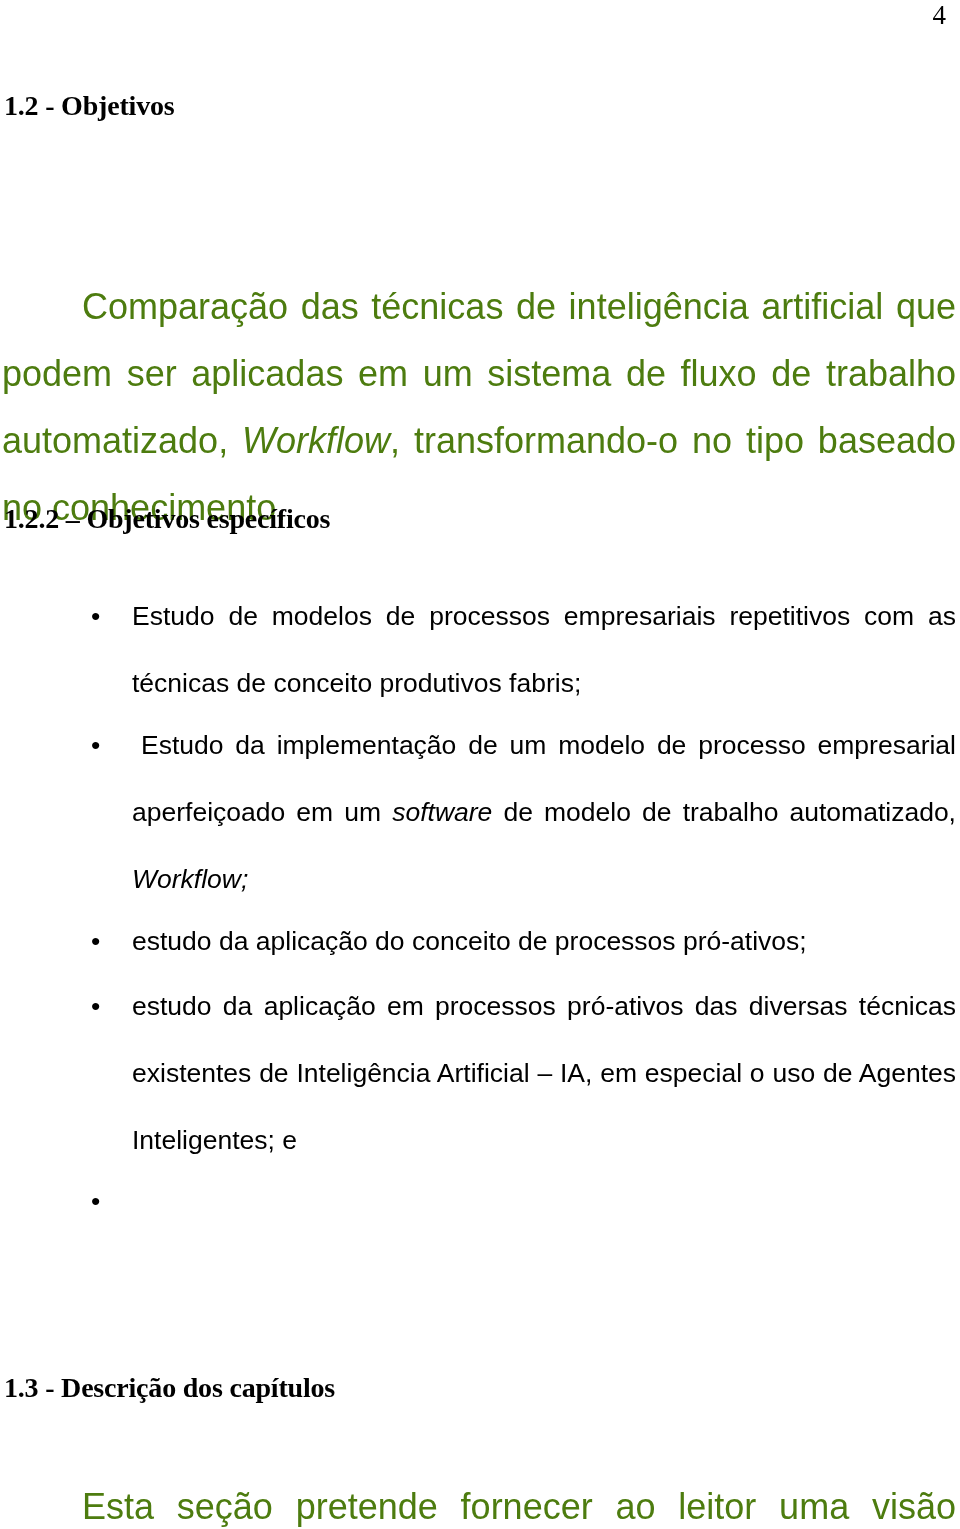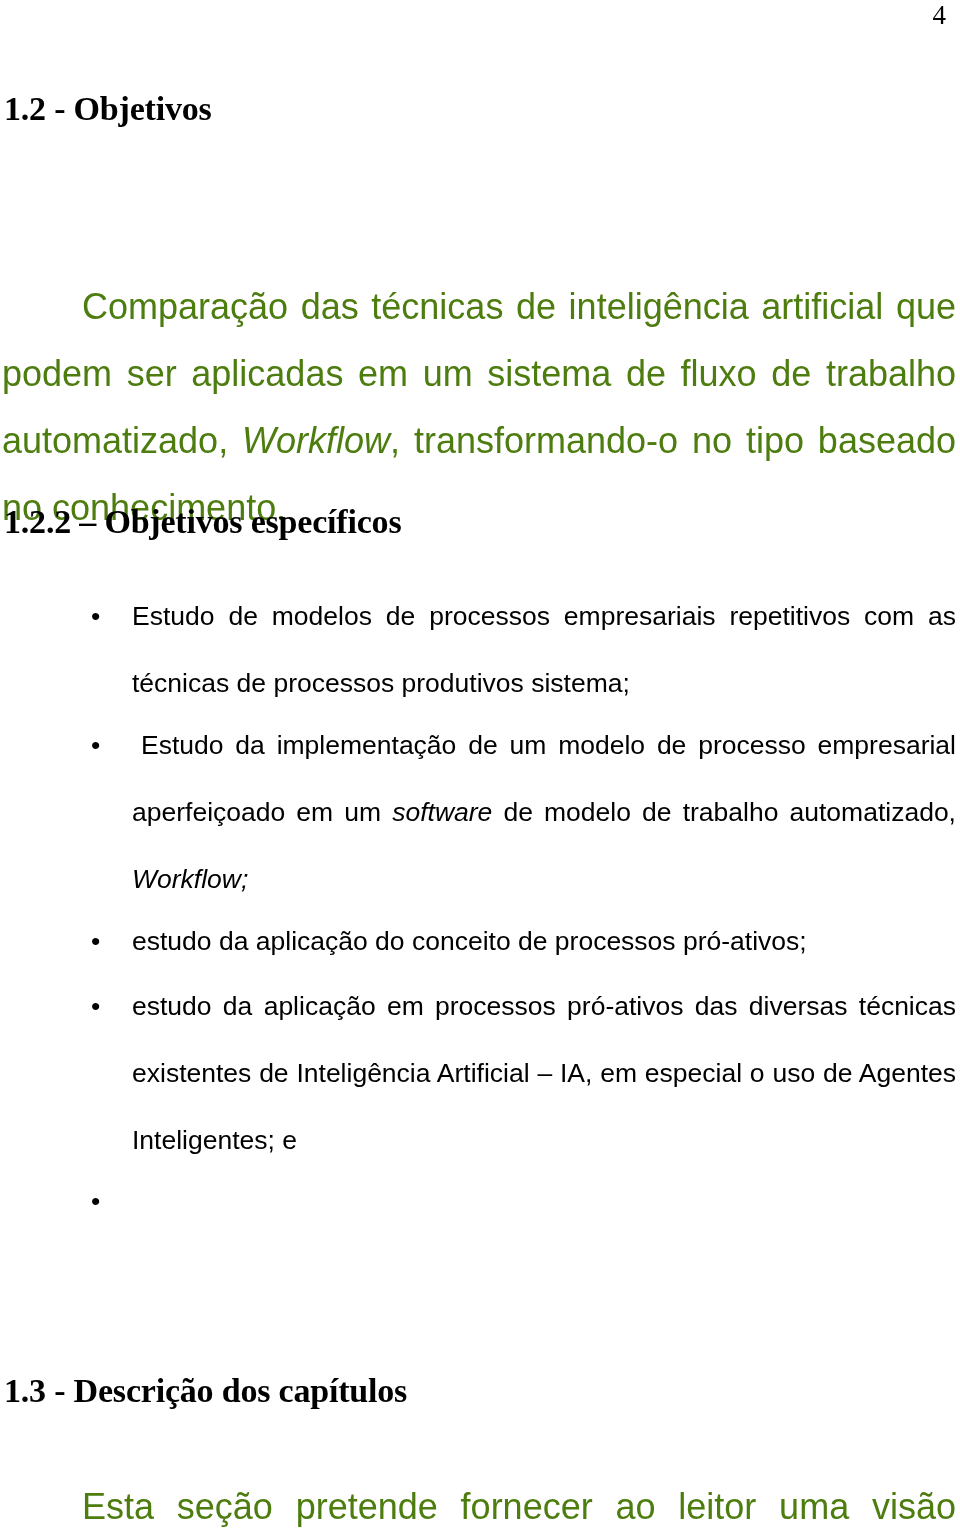--- a/index.html
+++ b/index.html
@@ -28,21 +28,21 @@
     line-height: 1;
     color: #000;
   }
 
   
   .heading {
     position: absolute;
     left: 4px;
     font-family: "Liberation Serif", serif;
     font-weight: bold;
-    font-size: 34px;
+    font-size: 28px;
     letter-spacing: -0.2px;
     white-space: nowrap;
     color: #000;
   }
   .h-1-2        { top: 90px; }
   .h-1-2-1      { top: 164px; }
   .h-1-2-2      { top: 503px; }
   .h-1-3        { top: 1372px; text-align: right; }
 
   
@@ -105,21 +105,21 @@
 
   <div class="page-number">4</div>
 
   <div class="heading h-1-2">1.2 - Objetivos</div>
 
 
   <p class="para p-geral last-justify"><span class="ind"></span><span>Comparação das técnicas de inteligência artificial que podem ser aplicadas em um  sistema de fluxo de trabalho automatizado, </span><i>Workflow</i><span>, transformando-o no tipo  baseado no conhecimento.</span></p>
 
   <div class="heading h-1-2-2">1.2.2 – Objetivos específicos</div>
 
-  <div class="bullet-item b-1"><span class="bullet-dot">•</span><span>Estudo de modelos de processos empresariais repetitivos com as técnicas de processos produtivos sistema;</span></div>
+  <div class="bullet-item b-1"><span class="bullet-dot">•</span><span>Estudo de modelos de processos empresariais repetitivos com as técnicas de conceito produtivos fabris;</span></div>
 
   <div class="bullet-item b-2"><span class="bullet-dot">•</span><span class="sp"></span><span>Estudo da implementação de um modelo de processo empresarial aperfeiçoado em um </span><i>software</i><span> de modelo de trabalho automatizado, </span><i>Workflow;</i></div>
 
   <div class="bullet-item b-3"><span class="bullet-dot">•</span><span>estudo da aplicação do conceito de processos pró-ativos;</span></div>
 
   <div class="bullet-item b-4"><span class="bullet-dot">•</span><span>estudo da aplicação em processos pró-ativos das diversas técnicas existentes de Inteligência Artificial – IA, em especial o uso de Agentes Inteligentes;  e</span></div>
 
   <div class="bullet-item b-5"><span class="bullet-dot">•</span></div>
 
   <div class="heading h-1-3">1.3 -  Descrição dos capítulos</div>

